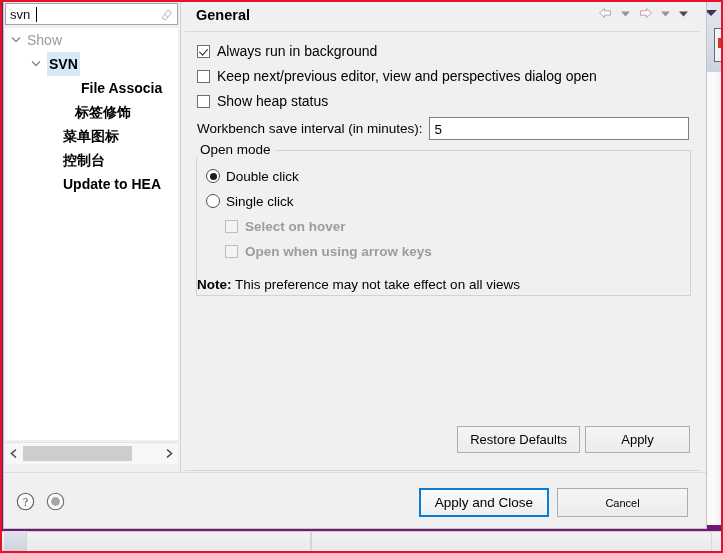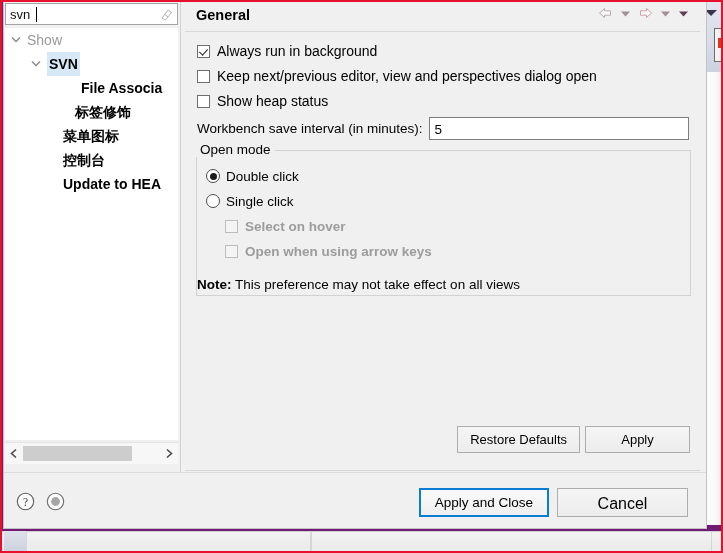--- a/index.html
+++ b/index.html
@@ -410,21 +410,21 @@
     height: 29px;
     line-height: 25px;
     padding: 0 14px;
     box-sizing: border-box;
     white-space: nowrap;
   }
   .btn-wide {
     background: linear-gradient(to bottom, #f5f5f5 0%, #ececec 100%);
     border: 1px solid #adadad;
     box-sizing: border-box;
-    font-size: 16px;
+    font-size: 11px;
     color: #000;
     height: 29px;
     line-height: 27px;
     width: 131px;
     text-align: center;
     white-space: nowrap;
   }
 
   
   .red-border {

